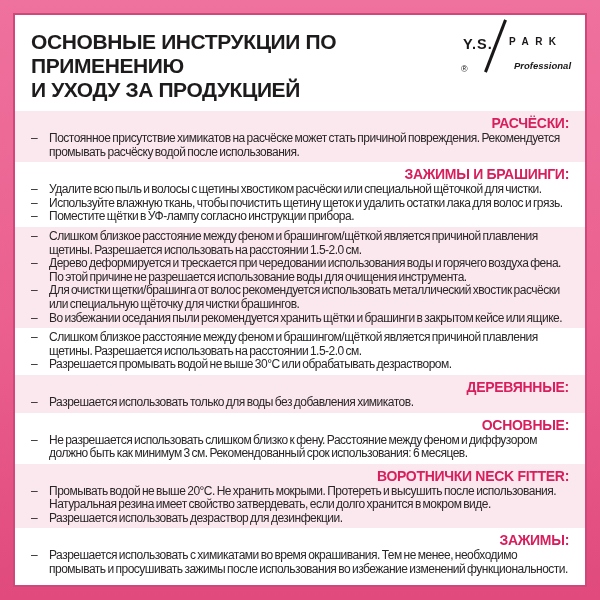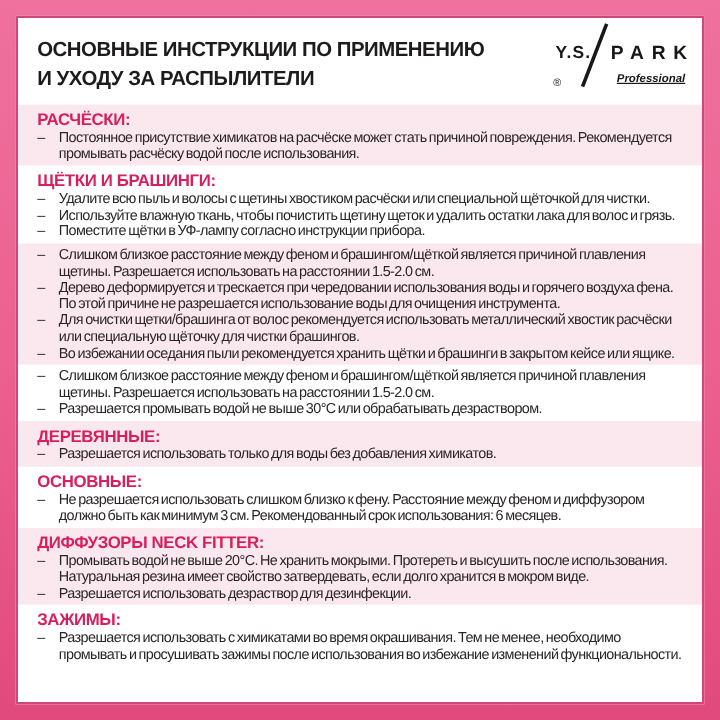--- a/index.html
+++ b/index.html
@@ -23,55 +23,56 @@
     flex-direction: column;
     overflow: hidden;
   }
   .masthead {
     position: relative;
     flex: 0 0 auto;
     background: #ffffff;
     padding: 15px 16px 9px 16px;
   }
   .title {
-    font-size: 17px;
+    font-size: 21px;
     font-weight: bold;
     line-height: 24px;
     letter-spacing: -0.4px;
     color: #1d1b1c;
     max-width: 420px;
   }
   .logo {
     position: absolute;
     top: 4px; right: 10px;
     width: 114px; height: 58px;
     color: #1a1718;
     text-align: center;
   }
   .logo-ys   { position: absolute; left: 2px;  top: 17px; font-weight: bold; font-size: 14.5px; letter-spacing: 1px; }
   .logo-slash{ position: absolute; left: 33px; top: -1px; width: 3px; height: 56px; background: #1a1718; transform: rotate(21deg); }
-  .logo-park { position: absolute; left: 48px; top: 17px; font-weight: bold; font-size: 16px; letter-spacing: 6.5px; }
-  .logo-prof { position: absolute; left: 53px; top: 41px; font-style: italic; font-weight: bold; font-size: 9.5px; text-decoration: underline; }
+  .logo-park { position: absolute; left: 48px; top: 17px; font-weight: bold; font-size: 10px; letter-spacing: 6.5px; }
+  .logo-prof { position: absolute; left: 53px; top: 41px; font-style: italic; font-weight: bold; font-size: 9.5px; }
   .logo-reg  { position: absolute; left: 0px;  top: 45px; font-size: 9px; }
   .sections {
     flex: 1 1 auto;
     min-height: 0;
     display: flex;
     flex-direction: column;
   }
   .section { padding: 3px 16px 3px 16px; }
   .section:nth-child(odd)  { background: #fbe8ee; }
   .section:nth-child(even) { background: #ffffff; }
   .section-title {
     color: #d81e5d;
     font-weight: bold;
     font-size: 14px;
     line-height: 16px;
     letter-spacing: -0.3px;
     margin: 1px 0 1px 0;
+    text-align: right;
   }
   .bullet {
     display: flex;
     font-size: 12px;
     line-height: 13.6px;
     color: #2a2627;
     letter-spacing: -0.5px;
     word-spacing: -1px;
   }
   .bullet-dash { flex: 0 0 18px; }
@@ -79,21 +80,21 @@
 </style>
 </head>
 <body>
 
 <div class="frame">
   <div class="doc">
 
     <div class="masthead">
       <div class="title">
         <div>ОСНОВНЫЕ ИНСТРУКЦИИ ПО ПРИМЕНЕНИЮ</div>
-        <div>И УХОДУ ЗА РАСПЫЛИТЕЛИ</div>
+        <div>И УХОДУ ЗА ПРОДУКЦИЕЙ</div>
       </div>
       <div class="logo">
         <span class="logo-ys">Y.S.</span>
         <span class="logo-slash"></span>
         <span class="logo-park">PARK</span>
         <span class="logo-prof">Professional</span>
         <span class="logo-reg">®</span>
       </div>
     </div>
 
@@ -102,21 +103,21 @@
     <div class="section-title">РАСЧЁСКИ:</div>
     <div class="bullet-list">
   <div class="bullet">
     <span class="bullet-dash">–</span>
     <span class="bullet-text">Постоянное присутствие химикатов на расчёске может стать причиной повреждения. Рекомендуется промывать расчёску водой после использования.</span>
   </div>
 </div>
   </div>
 
   <div class="section">
-    <div class="section-title">ЩЁТКИ И БРАШИНГИ:</div>
+    <div class="section-title">ЗАЖИМЫ И БРАШИНГИ:</div>
     <div class="bullet-list">
   <div class="bullet">
     <span class="bullet-dash">–</span>
     <span class="bullet-text">Удалите всю пыль и волосы с щетины хвостиком расчёски или специальной щёточкой для чистки.</span>
   </div>
 
   <div class="bullet">
     <span class="bullet-dash">–</span>
     <span class="bullet-text">Используйте влажную ткань, чтобы почистить щетину щеток и удалить остатки лака для волос и грязь.</span>
   </div>
@@ -180,21 +181,21 @@
     <div class="section-title">ОСНОВНЫЕ:</div>
     <div class="bullet-list">
   <div class="bullet">
     <span class="bullet-dash">–</span>
     <span class="bullet-text">Не разрешается использовать слишком близко к фену. Расстояние между феном и диффузором должно быть как минимум 3 см. Рекомендованный срок использования: 6 месяцев.</span>
   </div>
 </div>
   </div>
 
   <div class="section">
-    <div class="section-title">ДИФФУЗОРЫ NECK FITTER:</div>
+    <div class="section-title">ВОРОТНИЧКИ NECK FITTER:</div>
     <div class="bullet-list">
   <div class="bullet">
     <span class="bullet-dash">–</span>
     <span class="bullet-text">Промывать водой не выше 20°C. Не хранить мокрыми. Протереть и высушить после использования. Натуральная резина имеет свойство затвердевать, если долго хранится в мокром виде.</span>
   </div>
 
   <div class="bullet">
     <span class="bullet-dash">–</span>
     <span class="bullet-text">Разрешается использовать дезраствор для дезинфекции.</span>
   </div>

